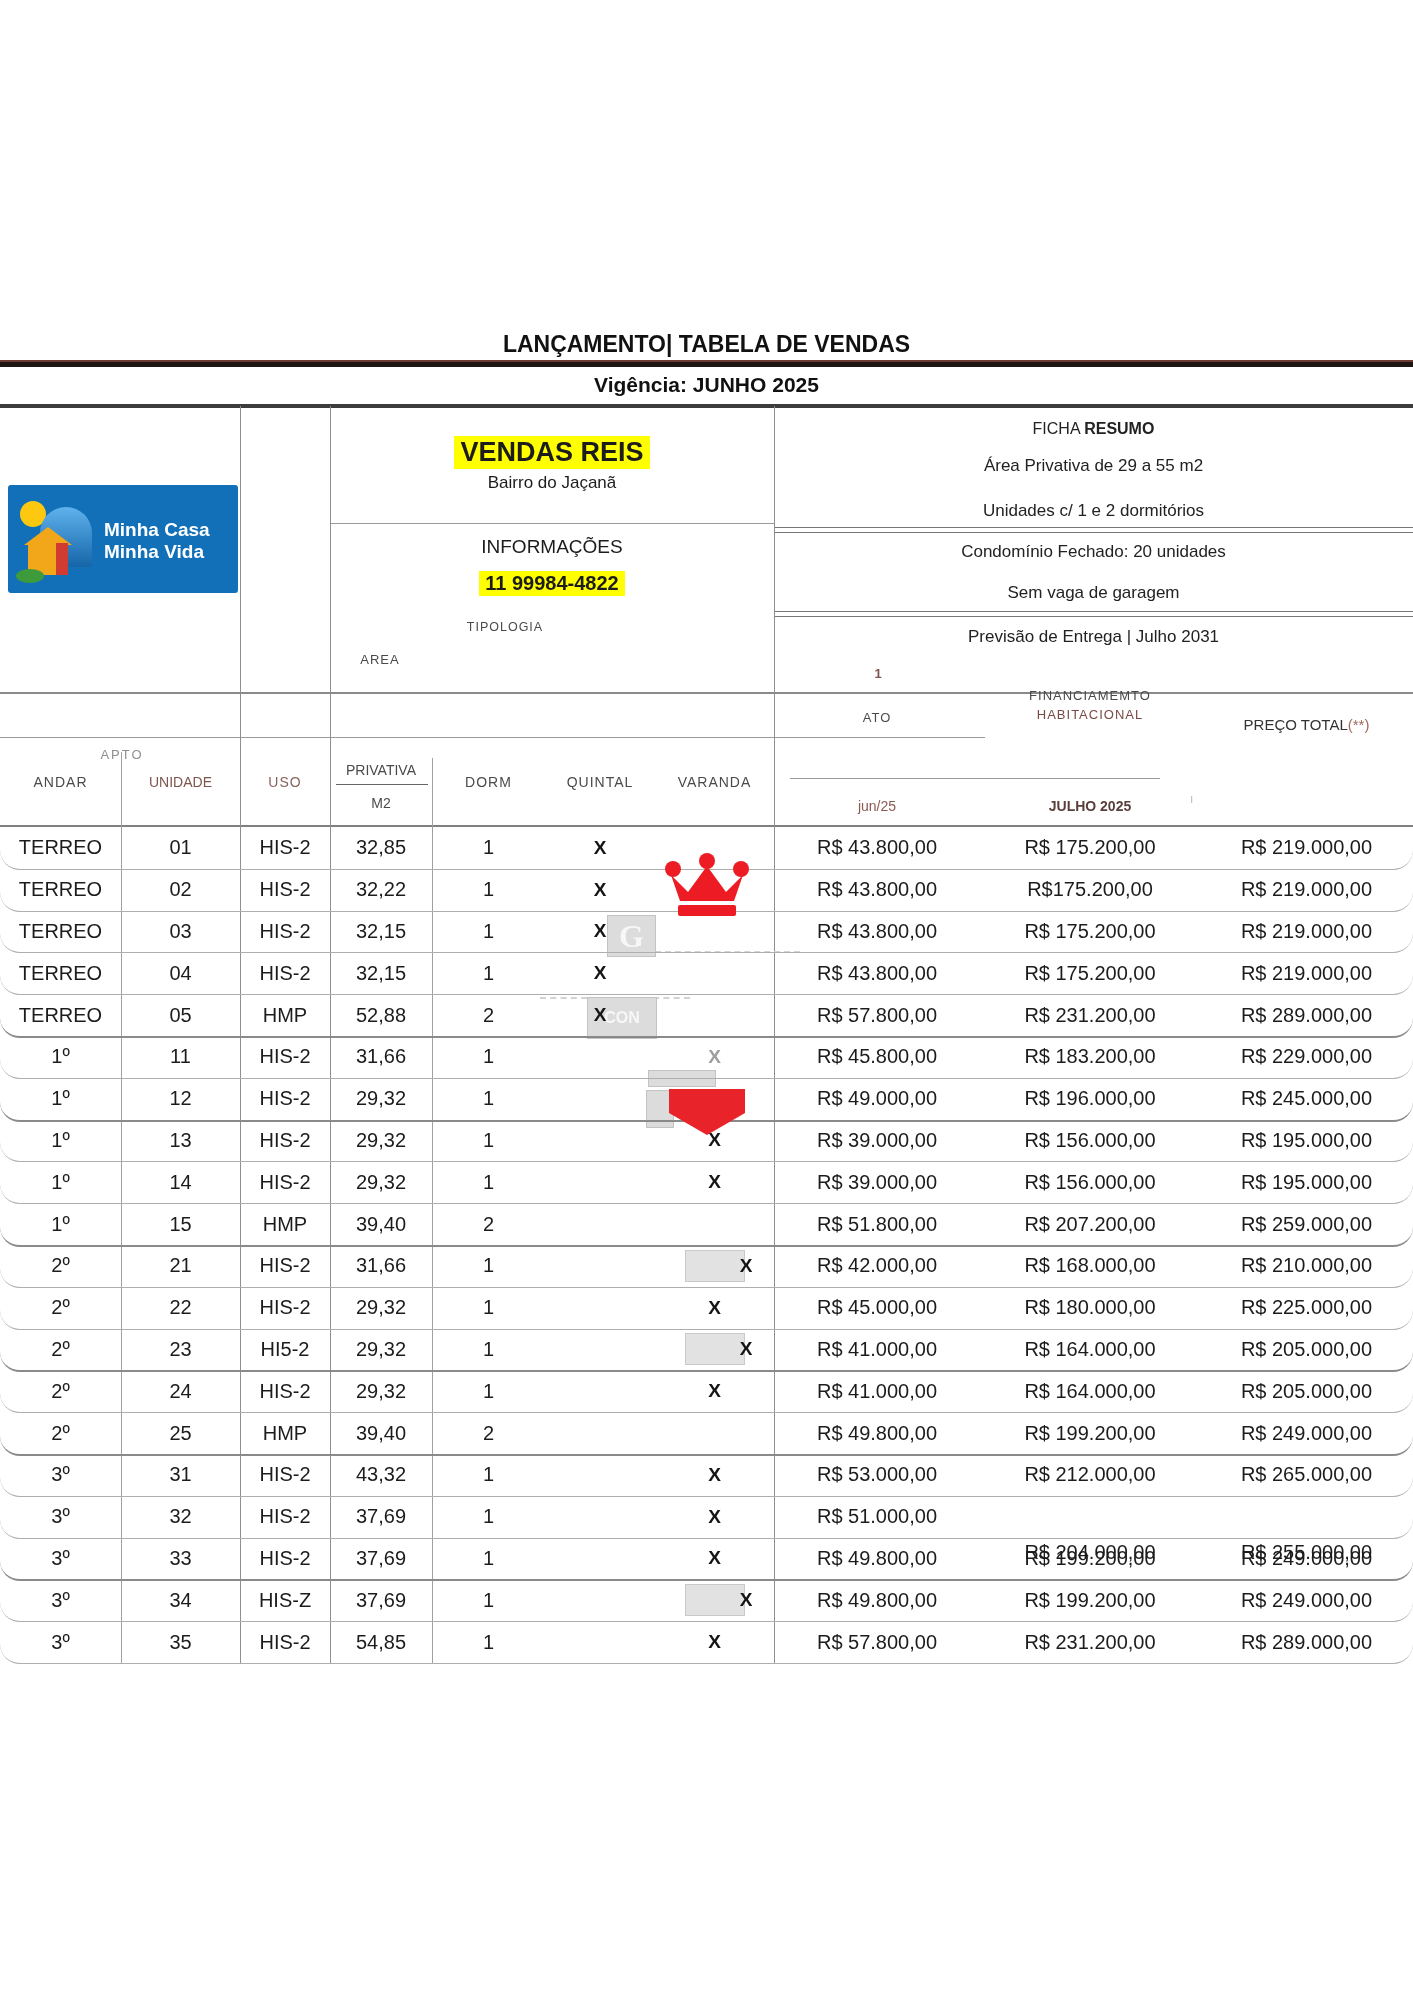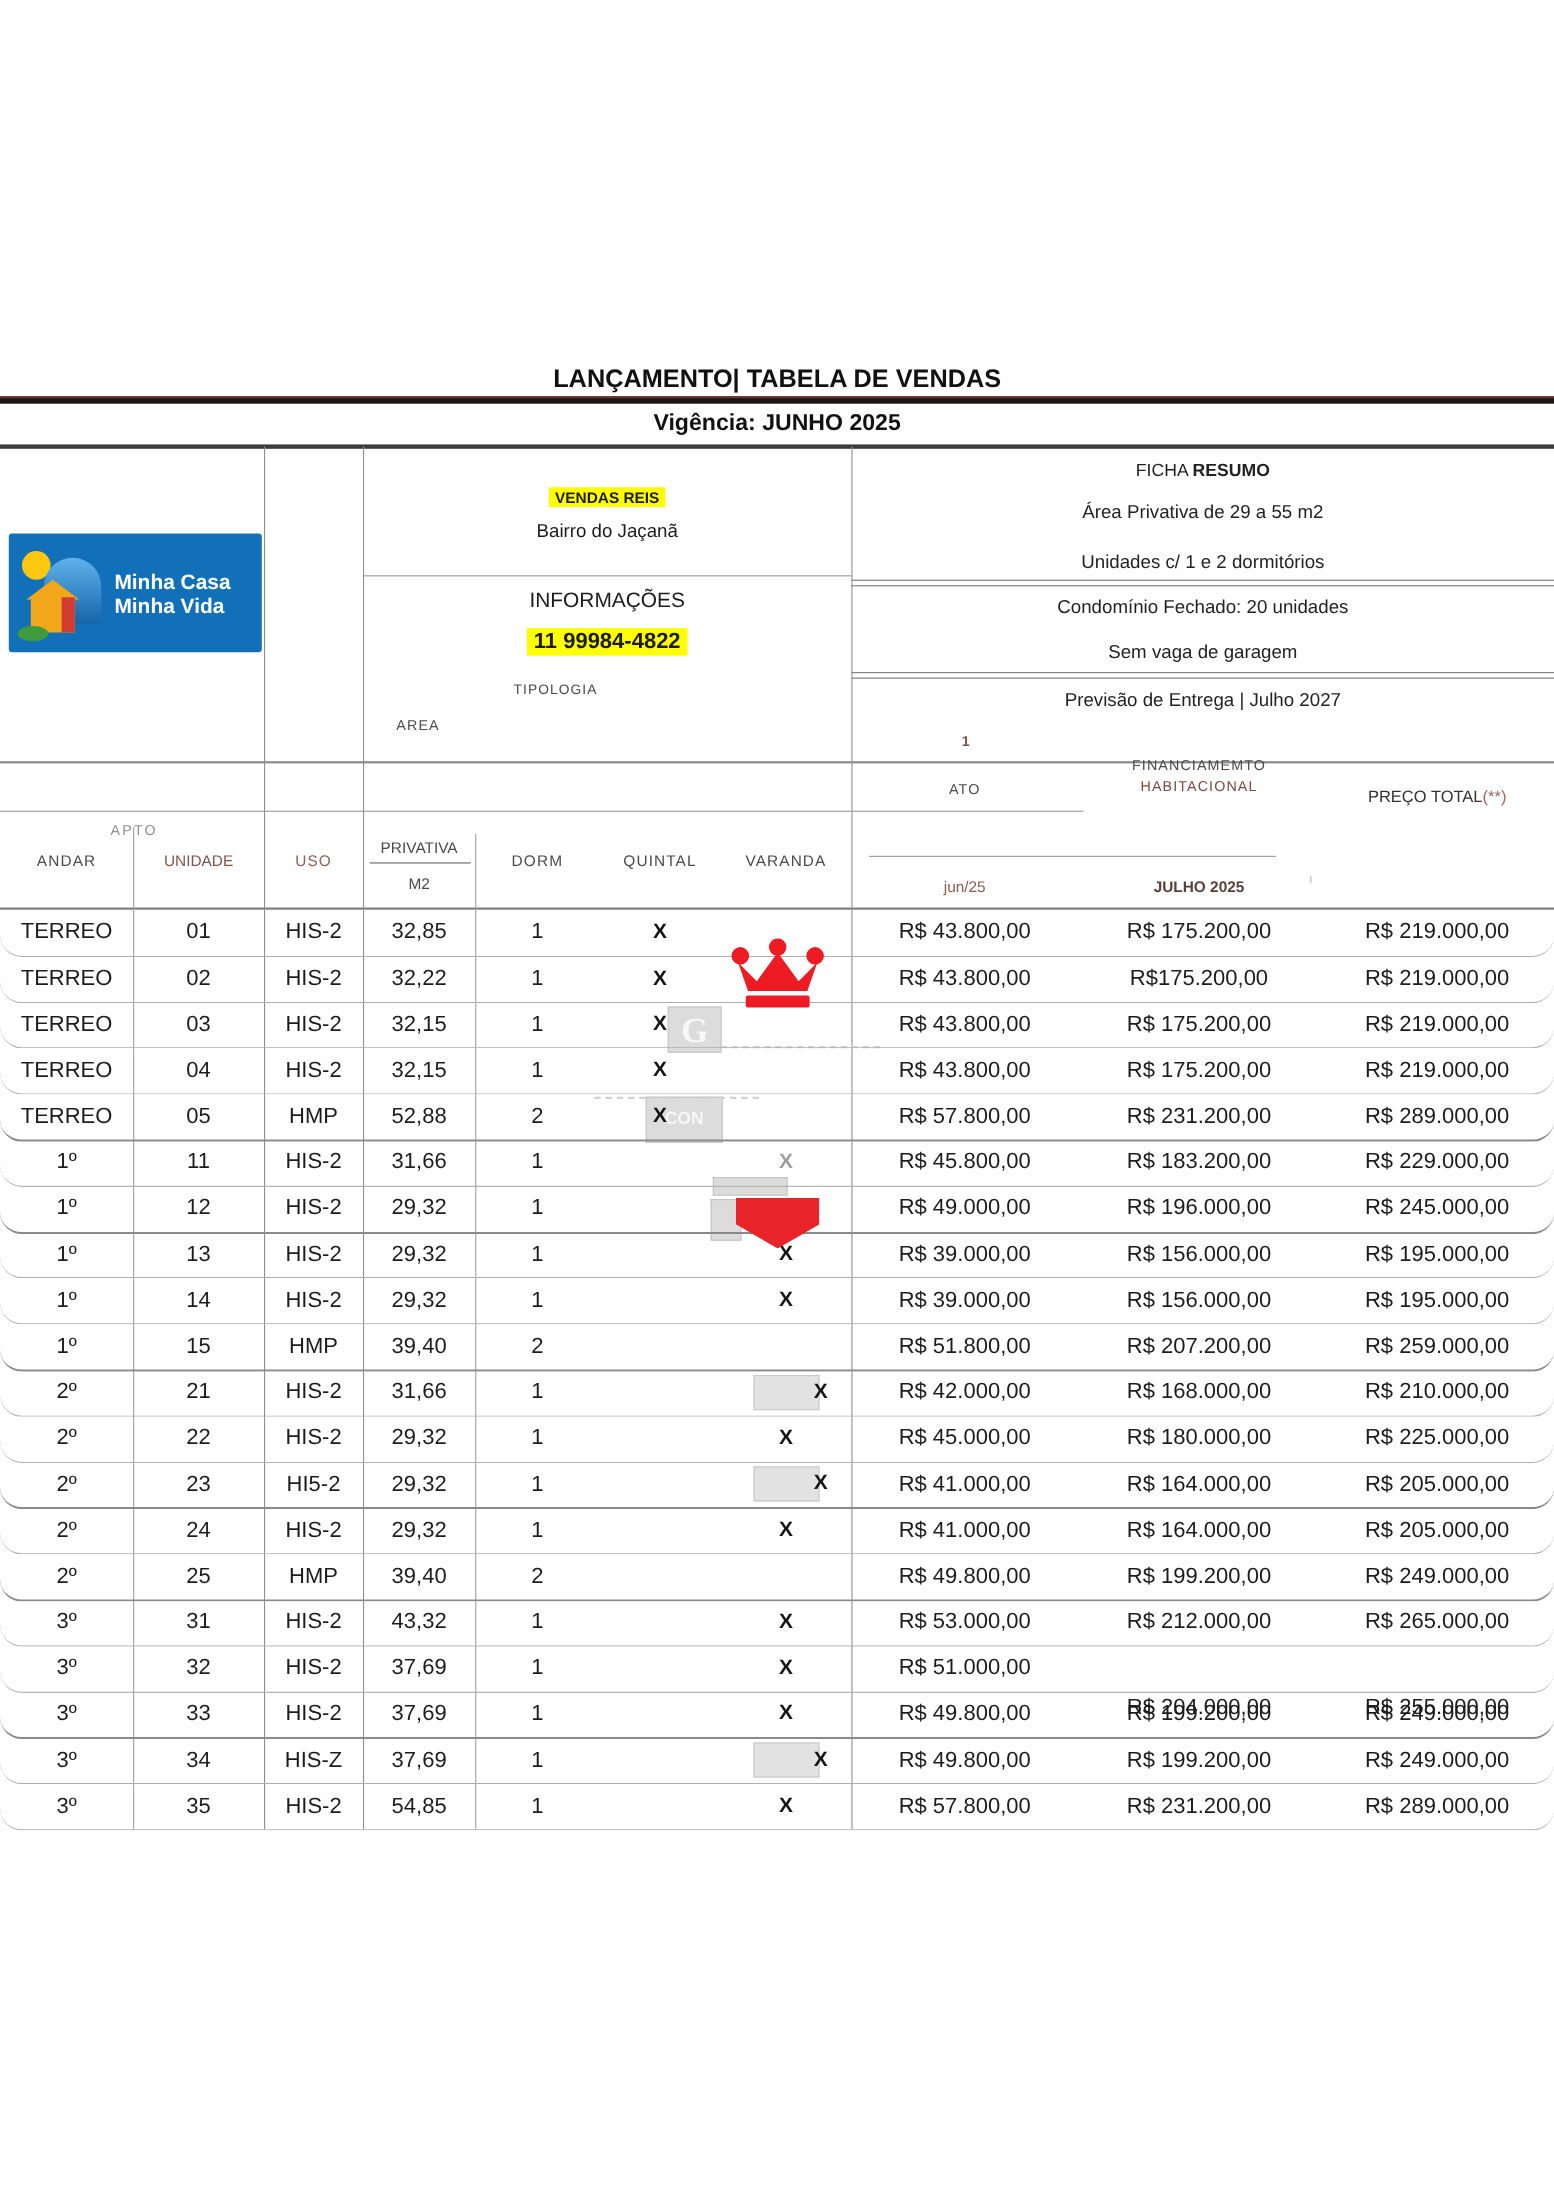--- a/index.html
+++ b/index.html
@@ -70,41 +70,41 @@
     <div class="house"></div>
     <div class="house-side"></div>
     <div class="bush"></div>
     <div class="txt">
       <div>Minha Casa</div>
       <div>Minha Vida</div>
     </div>
   </div>
 
   <div class="abs ctr" style="left:330px;top:437px;width:444px;height:30px;">
-    <span class="hl" style="font-weight:bold;font-size:14px;">VENDAS REIS</span>
+    <span class="hl" style="font-weight:bold;font-size:27px;">VENDAS REIS</span>
   </div>
   <div class="abs ctr" style="left:330px;top:471px;width:444px;height:24px;font-size:17px;">Bairro do Jaçanã</div>
   <div class="hline" style="left:330px;top:523px;width:444px;height:1px;"></div>
   <div class="abs ctr" style="left:330px;top:534px;width:444px;height:26px;font-size:19px;">INFORMAÇÕES</div>
   <div class="abs ctr" style="left:330px;top:568px;width:444px;height:30px;">
     <span class="hl" style="font-weight:bold;font-size:20px;">11 99984-4822</span>
   </div>
   <div class="abs ctr lbl-gray" style="left:430px;top:618px;width:150px;height:18px;font-size:12.5px;letter-spacing:1px;">TIPOLOGIA</div>
   <div class="abs ctr lbl-gray" style="left:340px;top:650px;width:80px;height:18px;font-size:13px;letter-spacing:1px;">AREA</div>
 
   <div class="ficha-line" style="top:420px;font-size:16px;">
     <span>FICHA </span><span style="font-weight:bold">RESUMO</span>
   </div>
   <div class="ficha-line" style="top:456px;">Área Privativa de 29 a 55 m2</div>
   <div class="ficha-line" style="top:501px;">Unidades c/ 1 e 2 dormitórios</div>
   <div class="dbl" style="left:774px;top:527px;width:639px;"></div>
   <div class="ficha-line" style="top:542px;">Condomínio Fechado: 20 unidades</div>
   <div class="ficha-line" style="top:583px;">Sem vaga de garagem</div>
   <div class="dbl" style="left:774px;top:611px;width:639px;"></div>
-  <div class="ficha-line" style="top:627px;">Previsão de Entrega | Julho 2027</div>
+  <div class="ficha-line" style="top:627px;">Previsão de Entrega | Julho 2031</div>
 
   <div class="abs lbl-maroon" style="left:866px;top:666px;width:24px;font-size:13px;font-weight:bold;text-align:center;">1</div>
   <div class="hline" style="left:0;top:692px;width:1413px;height:2px;background:#8a8a8a;"></div>
 
   <div class="abs ctr lbl-gray small-hdr" style="left:980px;top:687px;width:220px;height:16px;">FINANCIAMEMTO</div>
   <div class="abs ctr small-hdr" style="left:980px;top:706px;width:220px;height:16px;color:#7a4a44;">HABITACIONAL</div>
   <div class="abs ctr lbl-gray small-hdr" style="left:774px;top:708px;width:206px;height:18px;">ATO</div>
   <div class="abs ctr" style="left:1200px;top:714px;width:213px;height:20px;font-size:15px;color:#333;">
     <span>PREÇO TOTAL</span>
       <span style="color:#a06a60">(**)</span>

